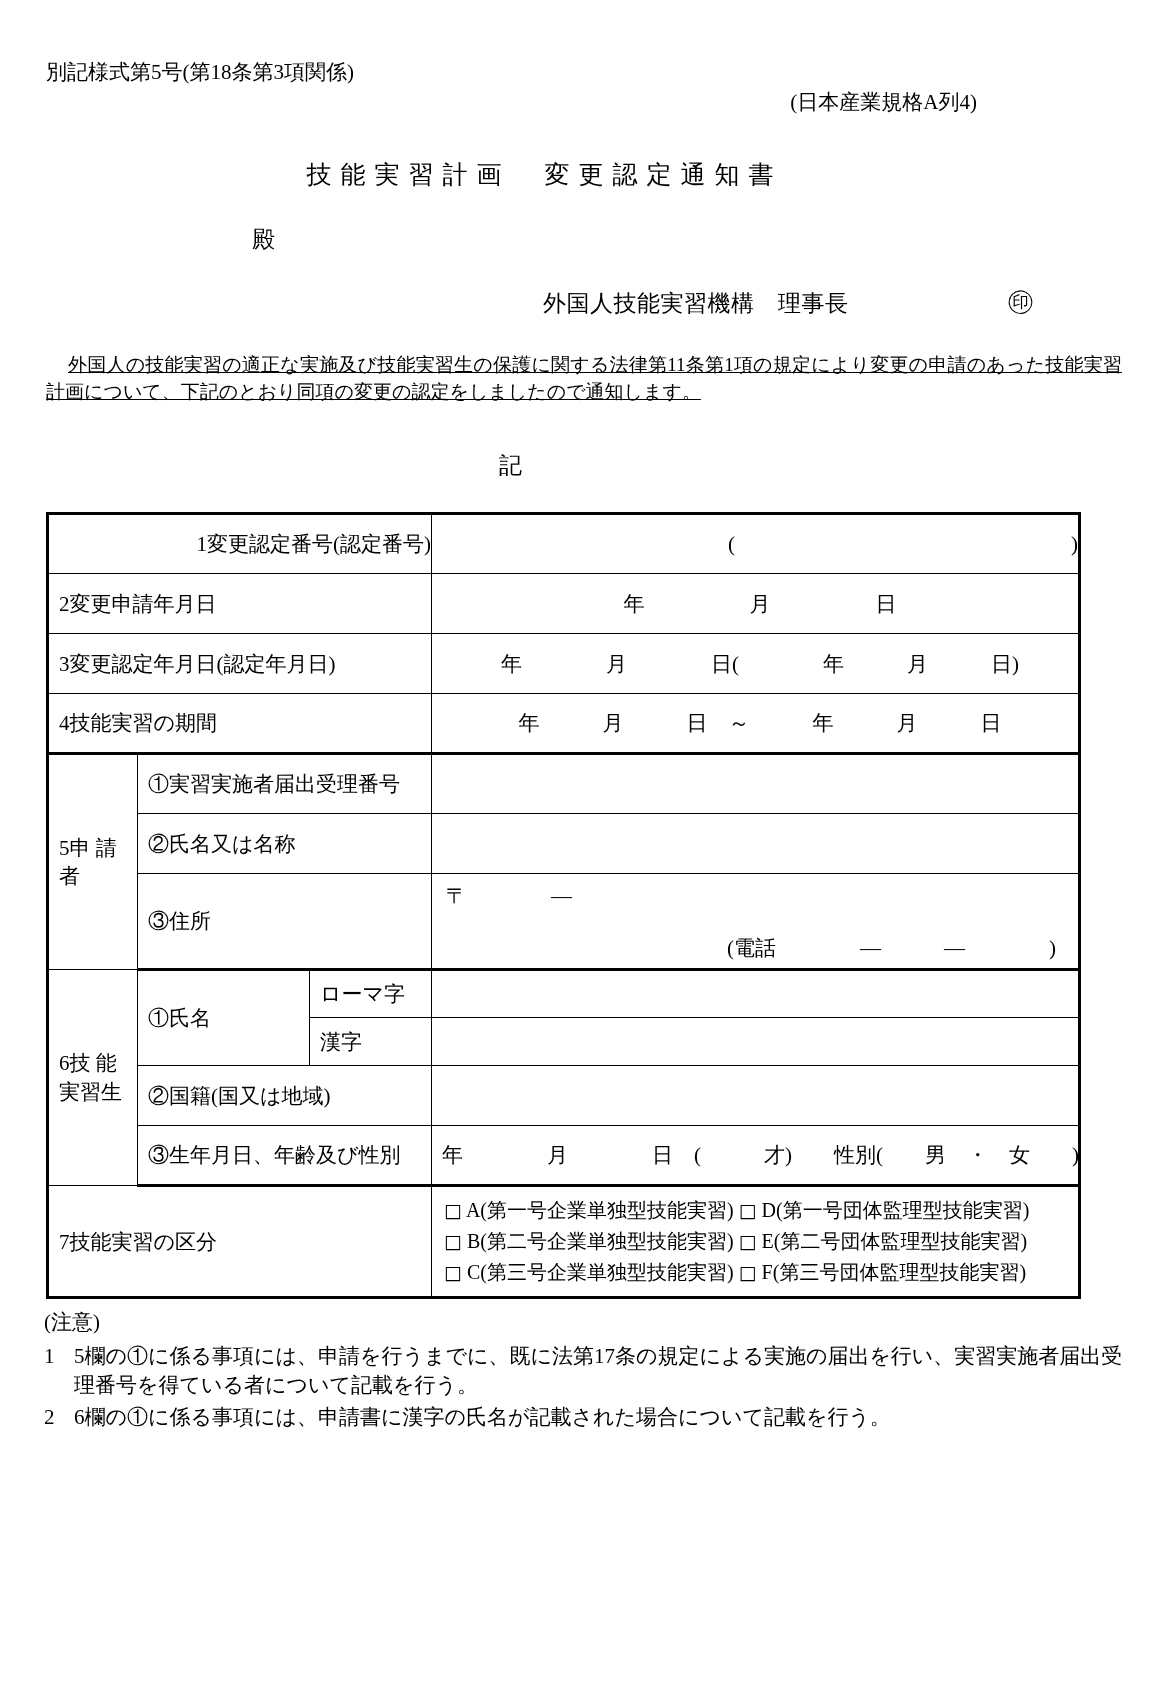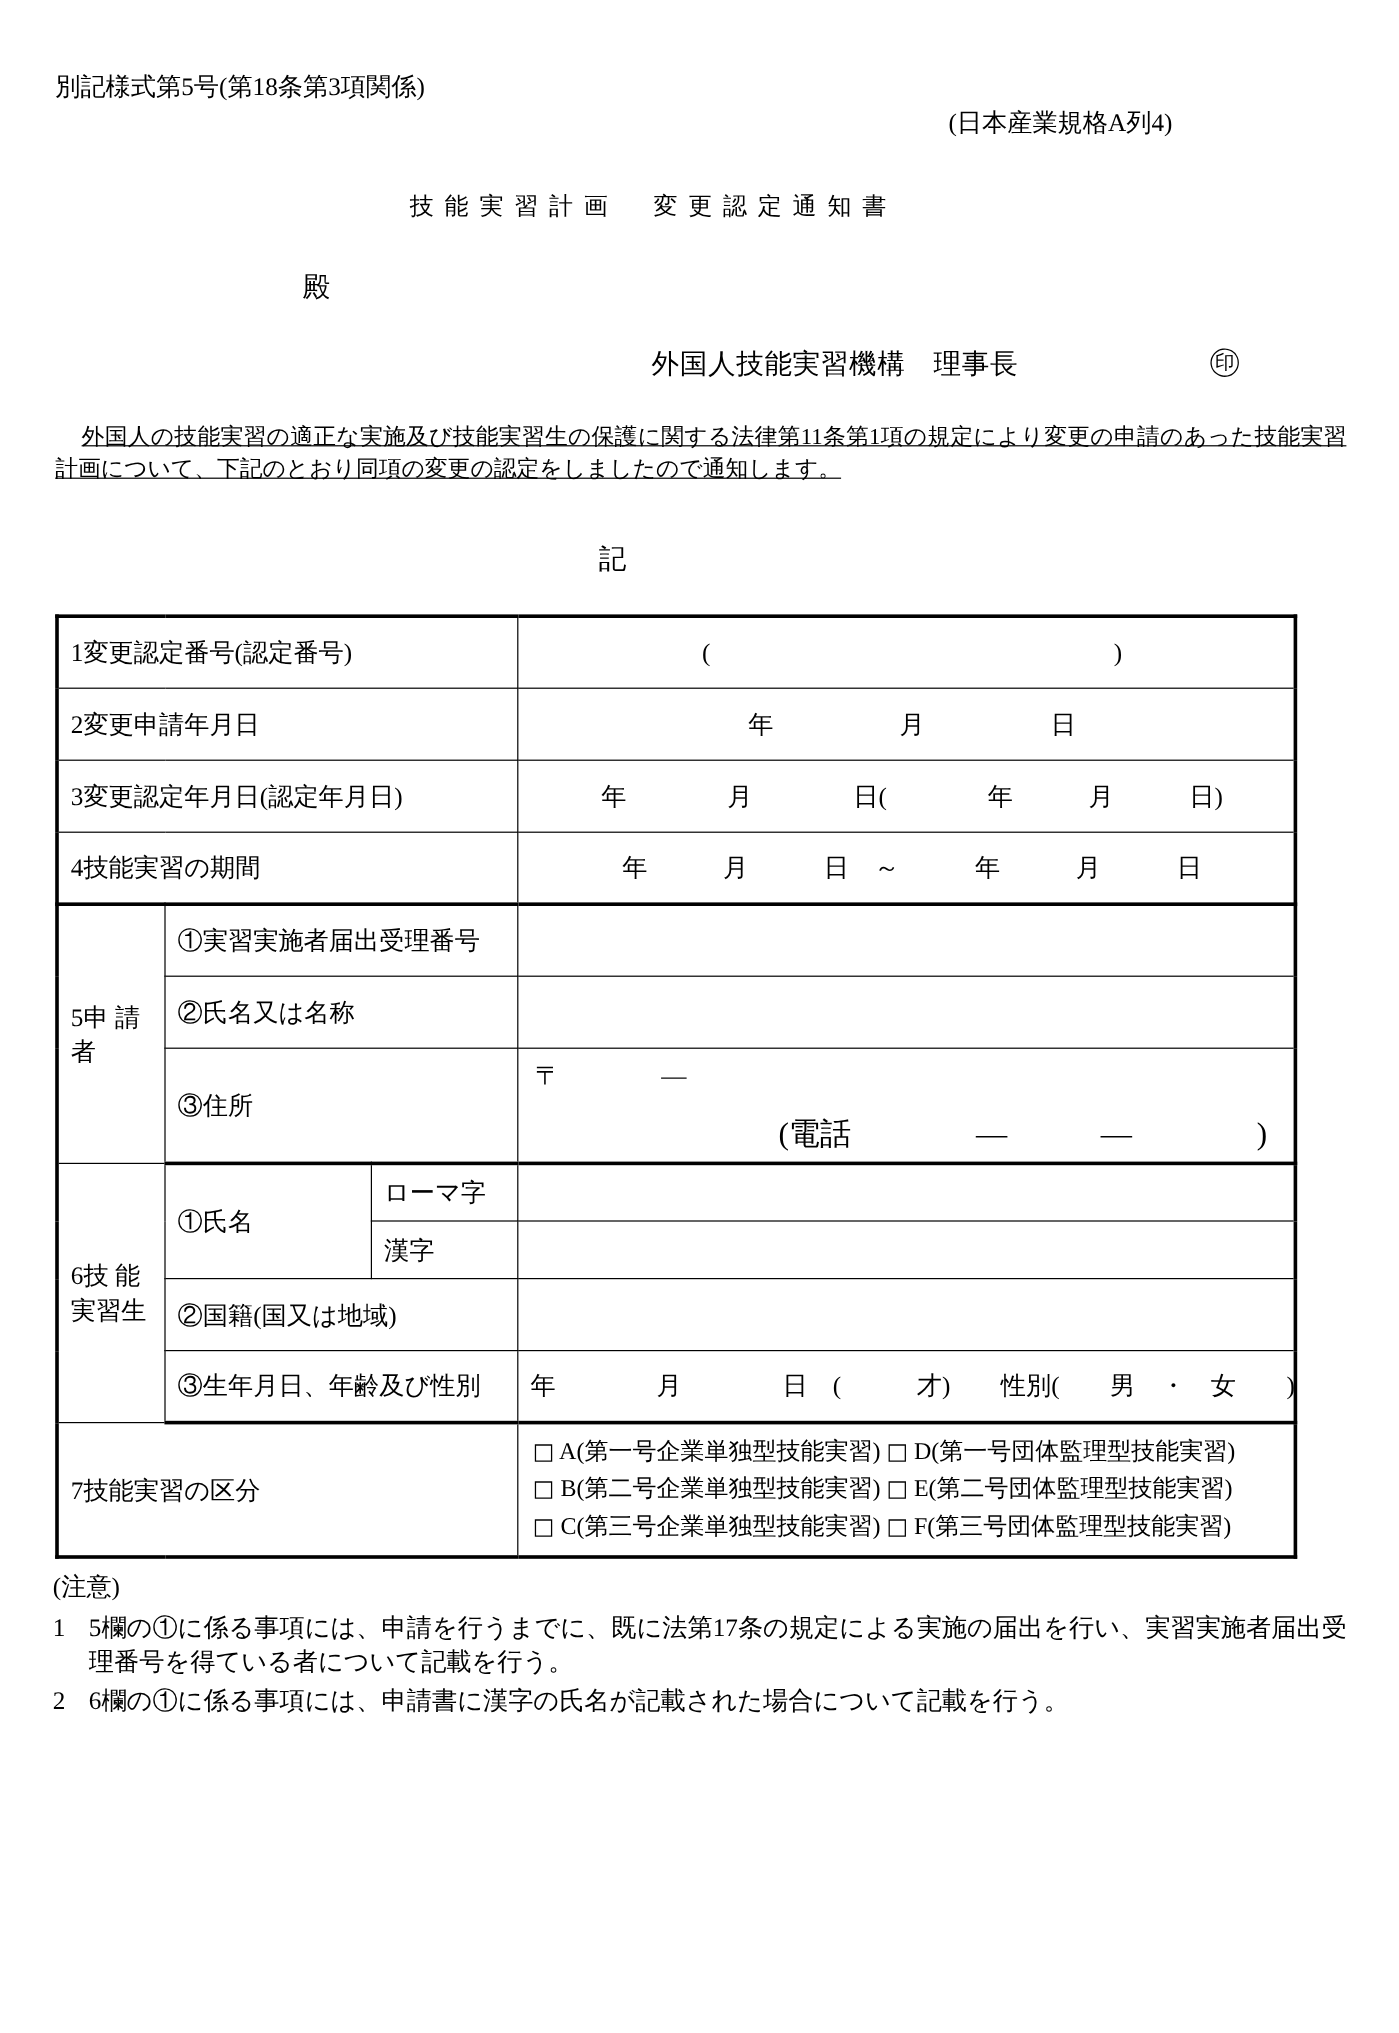--- a/index.html
+++ b/index.html
@@ -39,21 +39,21 @@
     top: 88px;
     font-size: 21px;
     white-space: nowrap;
   }
   .doc-title {
     position: absolute;
     left: 0;
     right: 0;
     top: 158px;
     text-align: center;
-    font-size: 20px;
+    font-size: 25px;
     letter-spacing: 9px;
     padding-left: 68px;
     white-space: nowrap;
   }
   .addressee {
     position: absolute;
     left: 252px;
     top: 224px;
     font-size: 23px;
   }
@@ -104,21 +104,21 @@
   .form-table td {
     border: 1px solid #000000;
     font-size: 21px;
     padding: 0 0 0 10px;
     vertical-align: middle;
     height: 60px;
     box-sizing: border-box;
   }
   .form-table .outer-l { border-left: 3px solid #000; }
   .form-table .outer-r { border-right: 3px solid #000; }
-  .form-table .outer-t { border-top: 3px solid #000; }
+  .form-table .outer-t { border-top: 3px solid #000; text-align: right; }
   .form-table .outer-b { border-bottom: 3px solid #000; }
   .form-table .thick-b { border-bottom: 3px solid #000; }
 
   .lbl { white-space: nowrap; }
   .center-val {
     text-align: center;
     white-space: nowrap;
   }
   .vlabel {
     text-align: left;
@@ -135,21 +135,21 @@
     position: absolute;
     left: 14px;
     top: 8px;
     font-size: 21px;
     white-space: nowrap;
   }
   .addr-tel {
     position: absolute;
     right: 22px;
     bottom: 6px;
-    font-size: 26px;
+    font-size: 21px;
     white-space: nowrap;
   }
   .cb-cell {
     padding: 8px 0 8px 12px !important;
     height: auto !important;
   }
   .cb-line {
     font-size: 20px;
     line-height: 1.55;
     white-space: nowrap;

